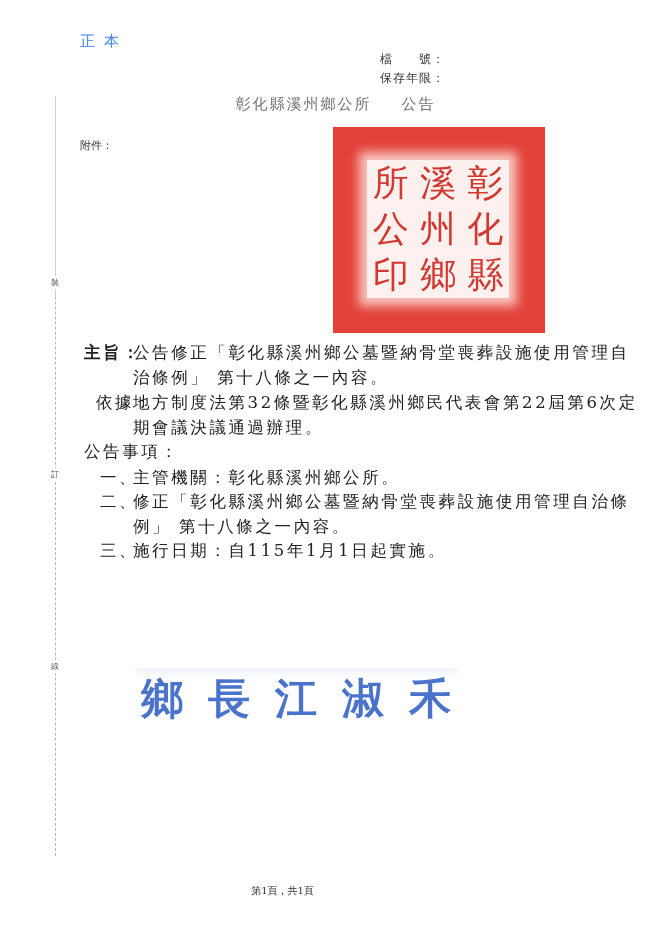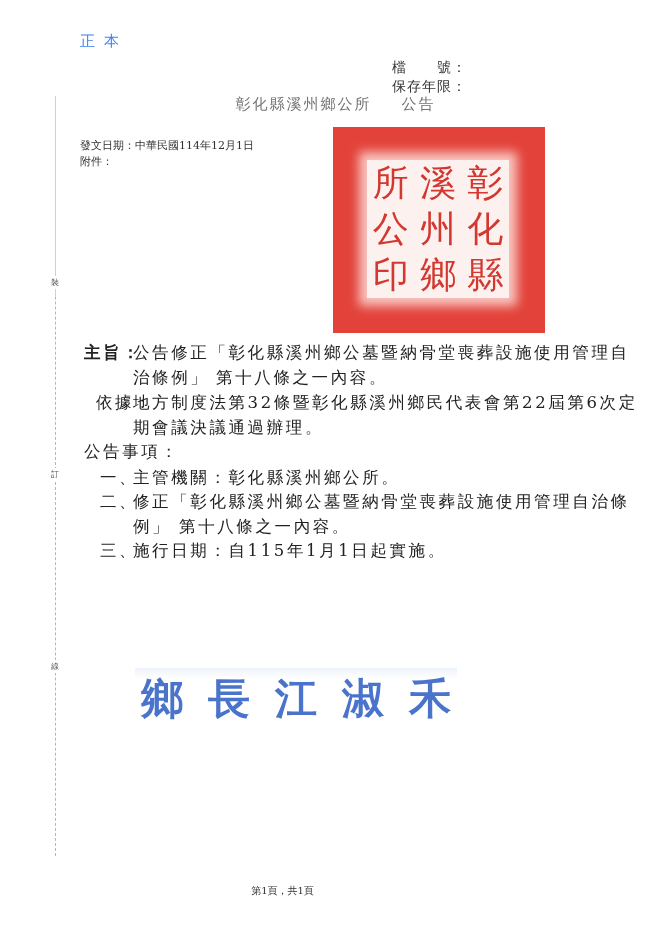--- a/index.html
+++ b/index.html
@@ -2,21 +2,21 @@
 <html><head>
 <meta charset="utf-8">
 <style>
   html, body { margin:0; padding:0; }
   body {
     width:671px; height:949px; background:#ffffff; position:relative; overflow:hidden;
     font-family: "DejaVu Serif", "Liberation Serif", serif; color:#222;
   }
   .abs { position:absolute; }
   .copy-type { left:80px; top:32px; font-size:15px; letter-spacing:9px; color:#3b82f6; }
-  .meta { left:392px; font-size:14px; color:#333; letter-spacing:1px;margin-top:8px; }
+  .meta { left:380px; font-size:12px; color:#333; letter-spacing:1px; }
   .meta-1 { top:51px; }
   .meta-2 { top:70px; }
   .title { left:0; width:671px; top:95px; text-align:center; font-size:15px; letter-spacing:2px; color:#737373; }
   .title .gap { display:inline-block; width:30px; }
   .header-info { left:80px; top:138px; font-size:11px; line-height:16px; color:#333; }
   .binding-line {
     left:55px; top:96px; height:760px; width:0;
     border-left:1px dashed #b5b5b5;
   }
   .binding-line.solid { top:96px; height:200px; border-left:1px solid #d0d0d0; }
@@ -60,23 +60,20 @@
 
 <div class="abs meta meta-1">檔　　號：</div>
 <div class="abs meta meta-2">保存年限：</div>
 
 <div class="abs title">
   <span>彰化縣溪州鄉公所</span><span class="gap"></span><span>公告</span>
 </div>
 
 <div class="abs header-info">
   <div>
-    <span>發文日期：</span><span>中華民國114年12月1日</span>
-  </div>
-  <div>
     <span>附件：</span>
   </div>
 </div>
 
 <div class="abs binding-line"></div>
 <div class="abs binding-line solid"></div>
 <div class="abs binding-label" style="top:276px;">裝</div>
 <div class="abs binding-label" style="top:468px;">訂</div>
 <div class="abs binding-label" style="top:660px;">線</div>
 
@@ -90,21 +87,21 @@
     <div class="seal-char">化</div>
     <div class="seal-char">印</div>
     <div class="seal-char">鄉</div>
     <div class="seal-char">縣</div>
   </div>
 </div>
 
 <div class="body-text">
   <div class="row" style="top:342px;font-weight:bold;">主旨：</div>
   <div class="indent" style="top:342px;">公告修正「彰化縣溪州鄉公墓暨納骨堂喪葬設施使用管理自</div>
-  <div class="indent" style="top:367px;font-family:Liberation Serif, serif;">治條例」 第十八條之一內容。</div>
+  <div class="indent" style="top:367px;">治條例」 第十八條之一內容。</div>
 
   <div class="row" style="top:392px;margin-left:12px;">依據：</div>
   <div class="indent" style="top:392px;">地方制度法第32條暨彰化縣溪州鄉民代表會第22屆第6次定</div>
   <div class="indent" style="top:417px;">期會議決議通過辦理。</div>
 
   <div class="row" style="top:441px;">公告事項：</div>
 
   <div class="list-marker" style="top:467px;">一、</div>
   <div class="indent" style="top:467px;">主管機關：彰化縣溪州鄉公所。</div>
 

